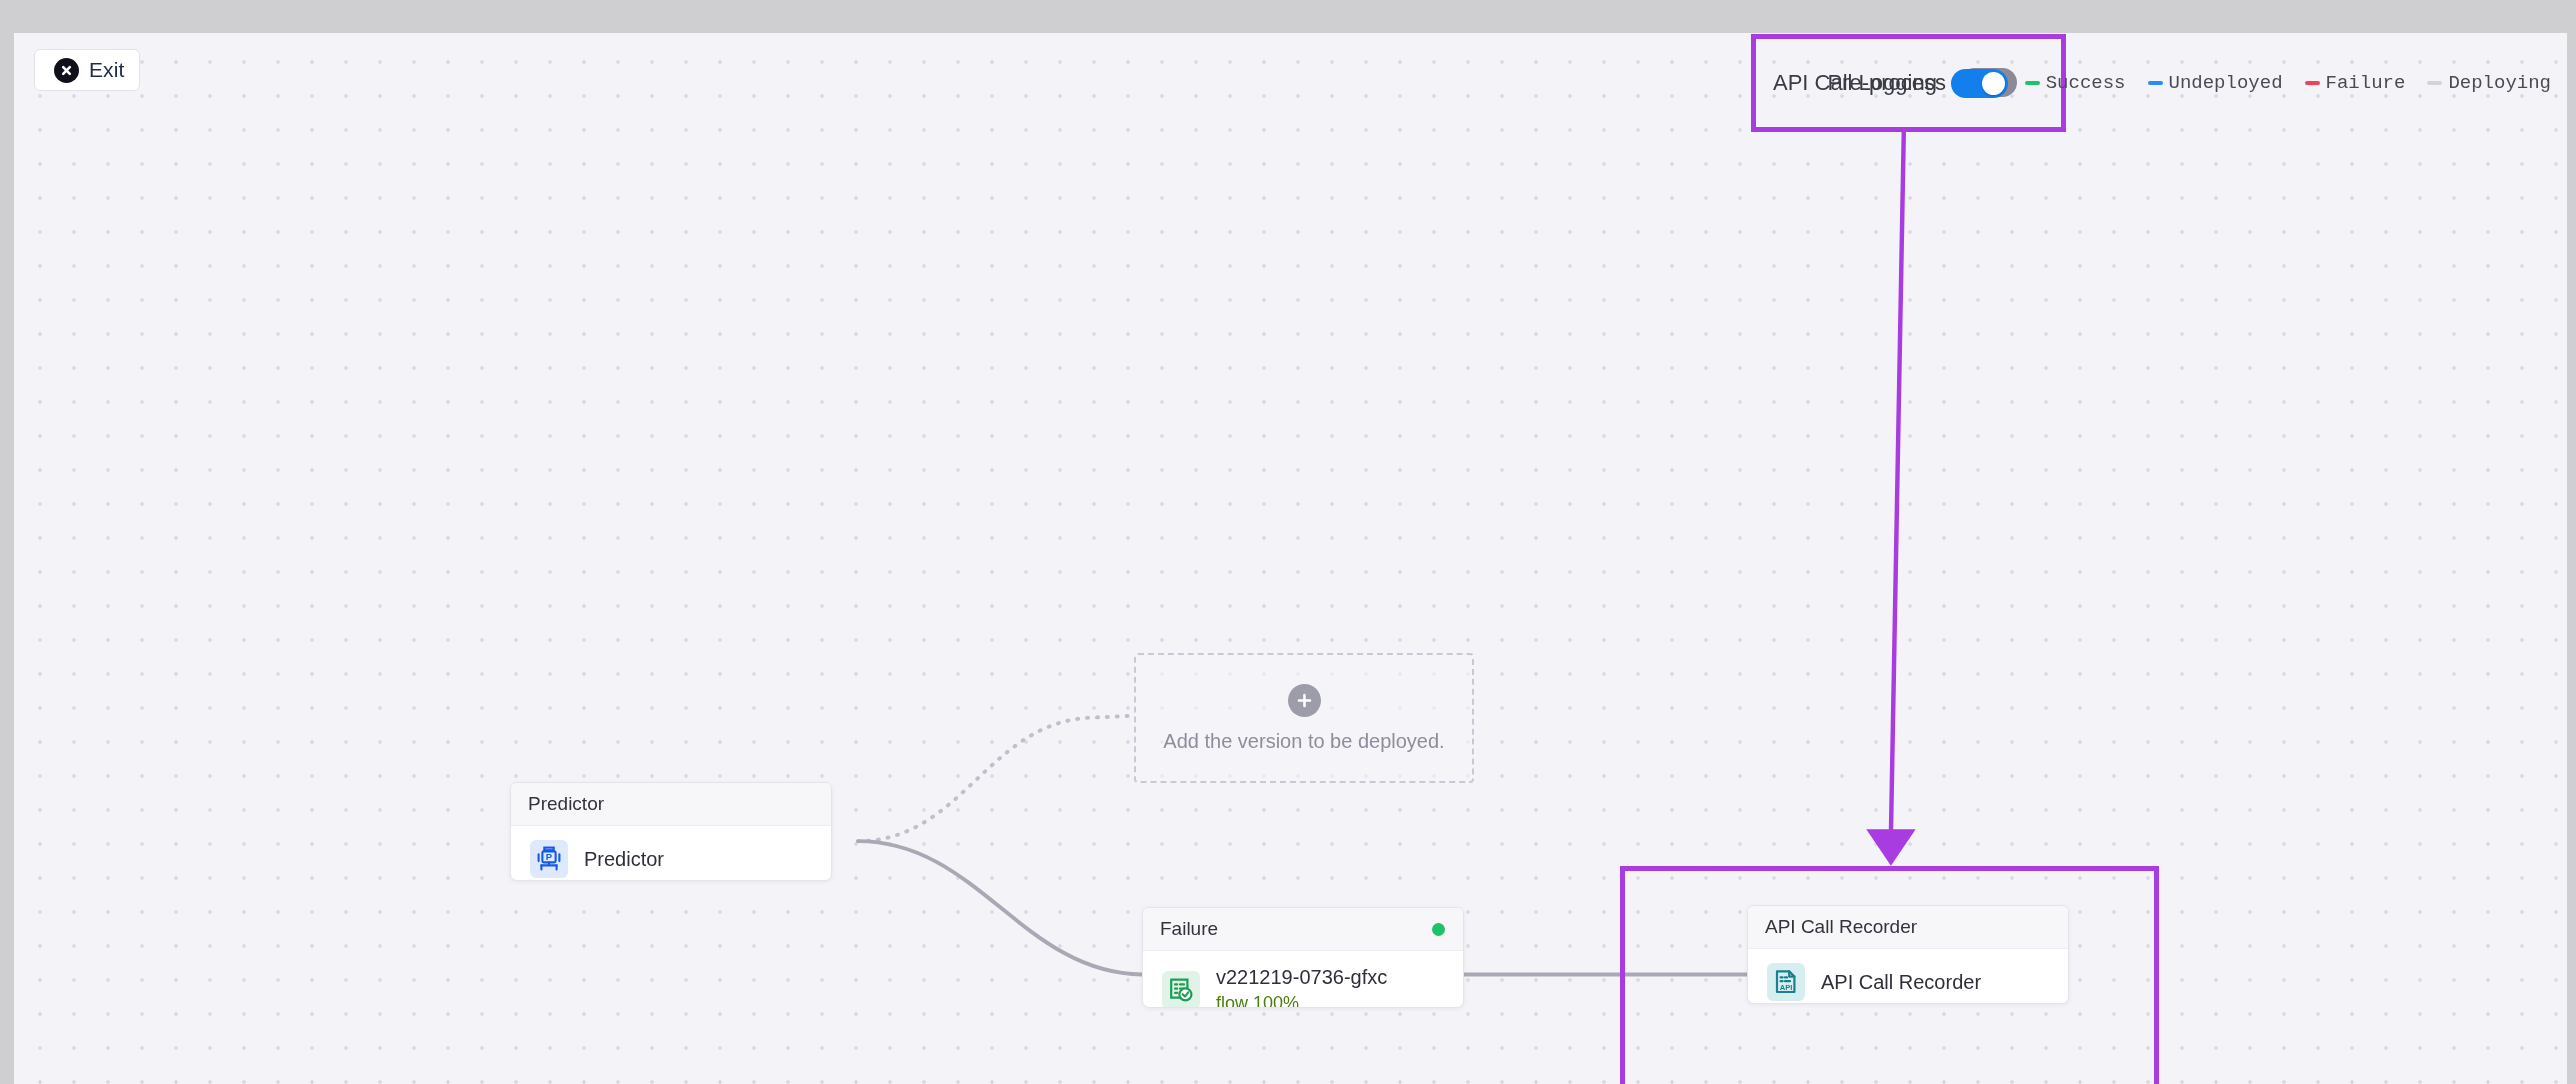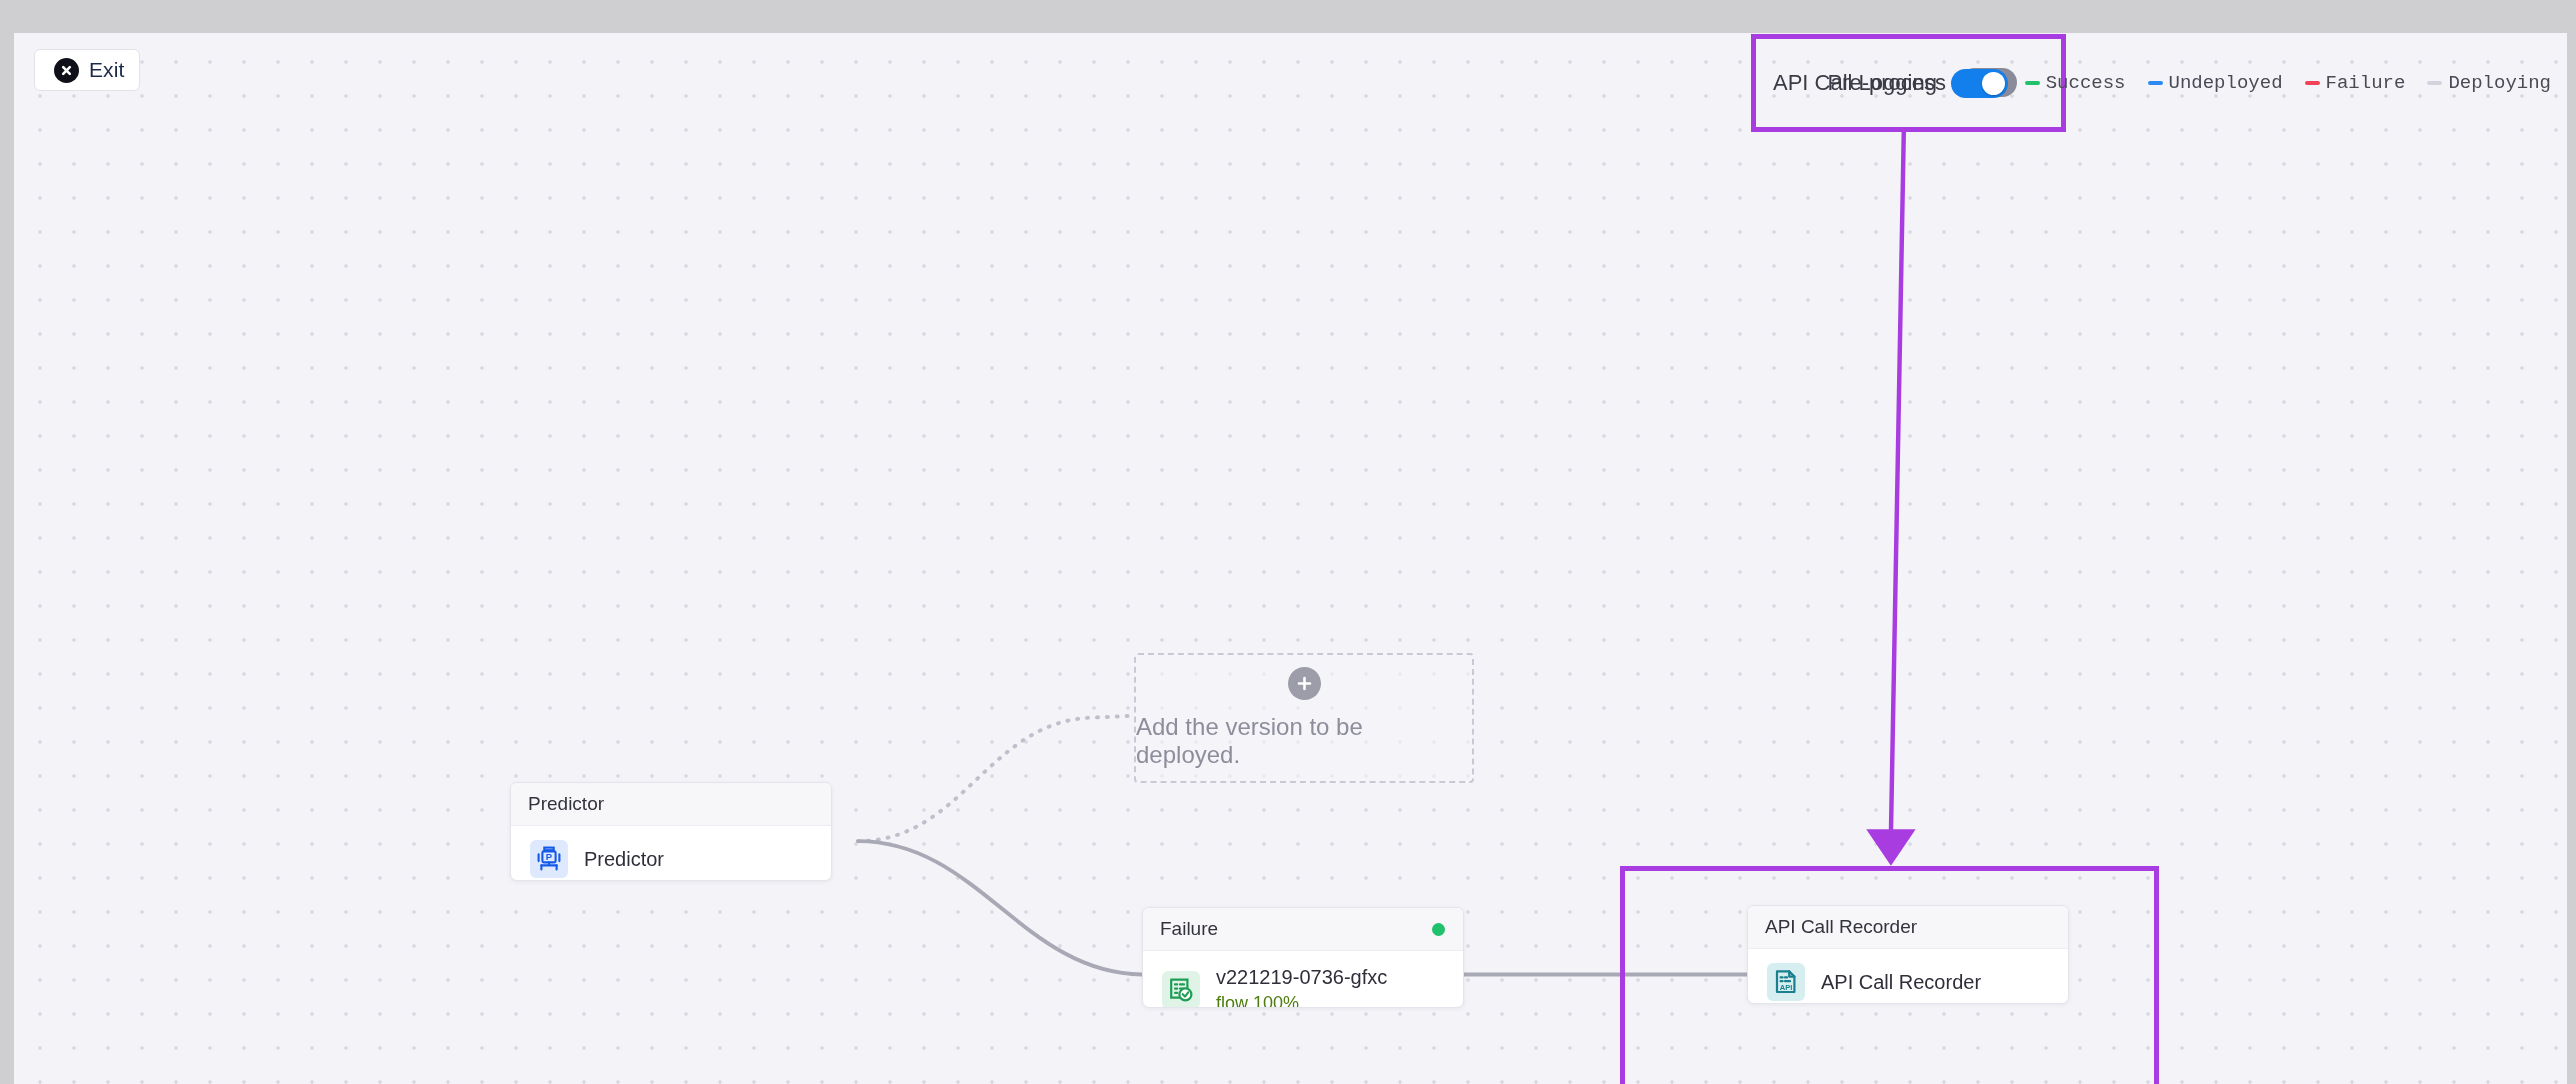--- a/index.html
+++ b/index.html
@@ -257,21 +257,21 @@
   }
   #placeholder-add-icon {
     width: 33px; height: 33px;
     border-radius: 50%;
     background: #9d9daa;
     display: flex;
     align-items: center;
     justify-content: center;
   }
   #placeholder-text {
-    font-size: 24px;
+    font-size: 20px;
     color: #8d8d9c;
   }
 
   
   #recorder-highlight {
     position: absolute;
     left: 1606px;
     top: 833px;
     width: 539px;
     height: 226px;

